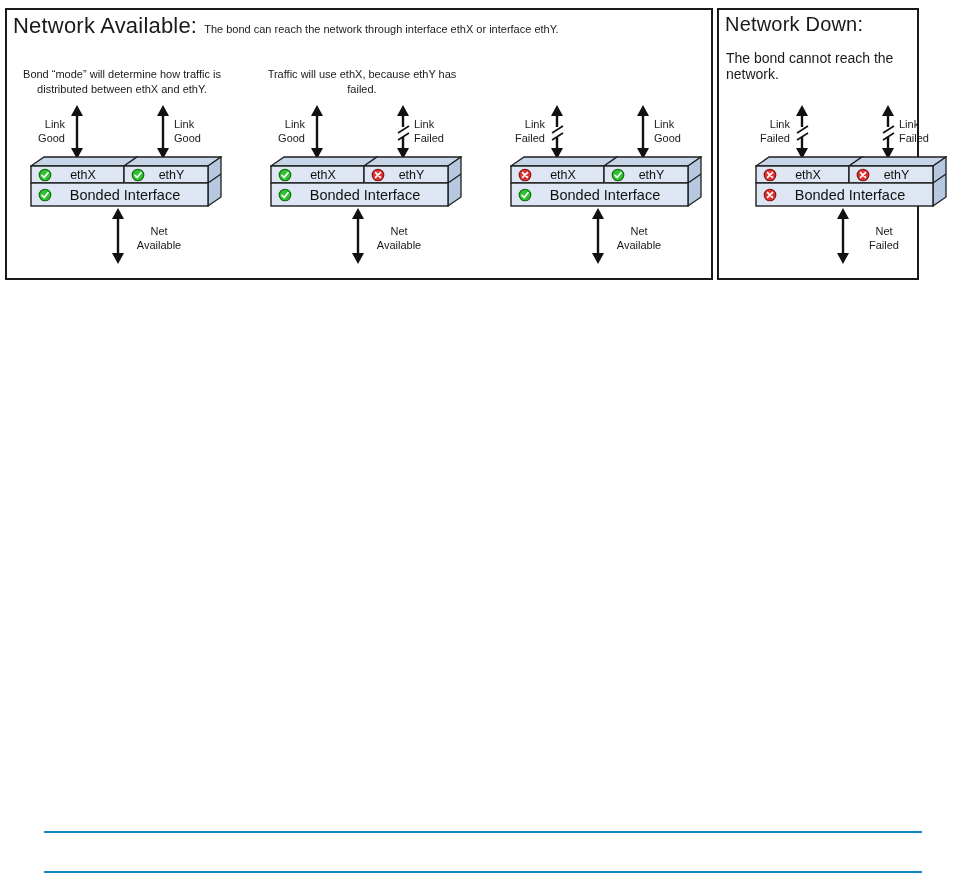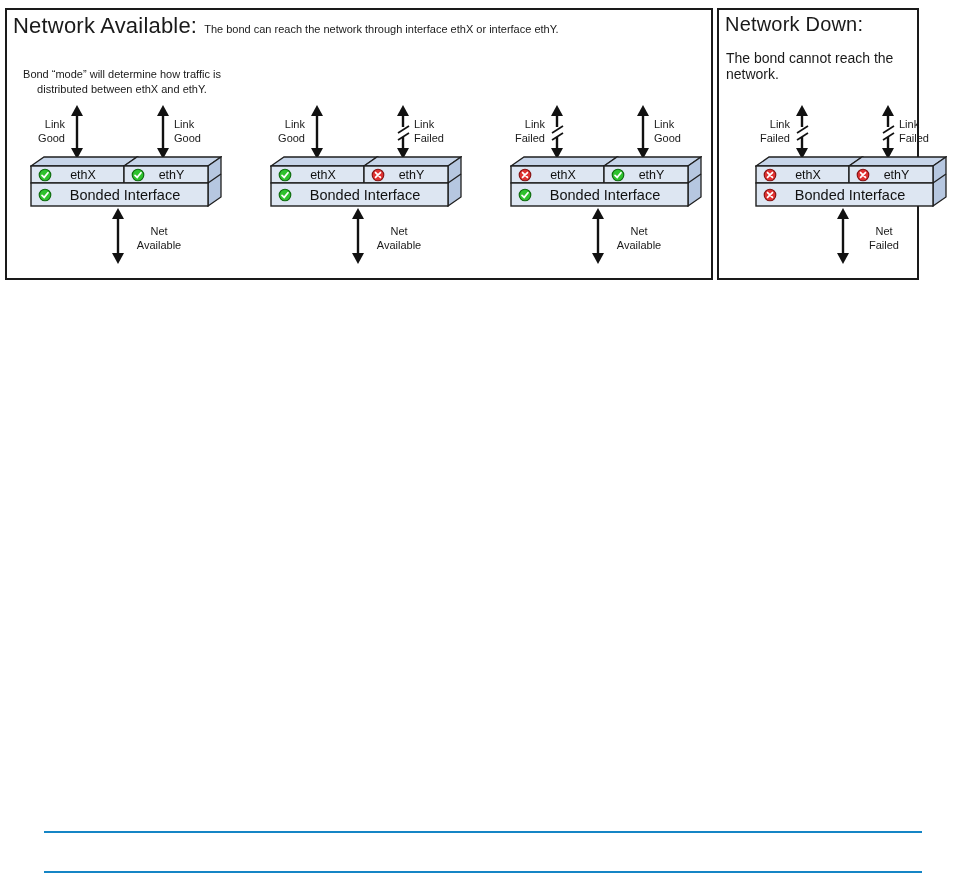--- a/index.html
+++ b/index.html
@@ -161,20 +161,21 @@
     <polygon class="head" points="9,0 3,11 15,11"></polygon>
     <polygon class="head" points="9,56 3,45 15,45"></polygon>
     <line class="shaft" x1="9" y1="9" x2="9" y2="47"></line>
   </svg>
   <div class="net-label">
     <div>Net</div>
     <div>Available</div>
   </div>
 </div>
   <div class="scenario" id="block-1">
+  <div class="desc">Traffic will use ethX, because ethY has failed.</div>
 
   <svg class="link-arrow arrow-left good" viewBox="0 0 18 54" width="18" height="54">
     <polygon class="head" points="9,0 3,11 15,11"></polygon>
     <polygon class="head" points="9,54 3,43 15,43"></polygon>
     <line class="only-good shaft" x1="9" y1="9" x2="9" y2="45"></line>
     <g class="only-failed">
       <line class="shaft" x1="9" y1="9" x2="9" y2="22"></line>
       <line class="shaft" x1="9" y1="32" x2="9" y2="45"></line>
       <line class="tick" x1="4" y1="28" x2="15" y2="21"></line>
       <line class="tick" x1="4" y1="35" x2="15" y2="28"></line>

